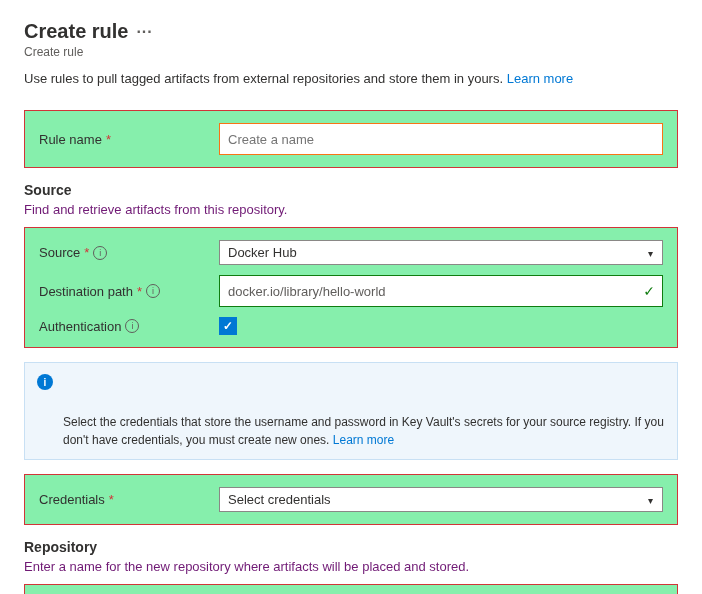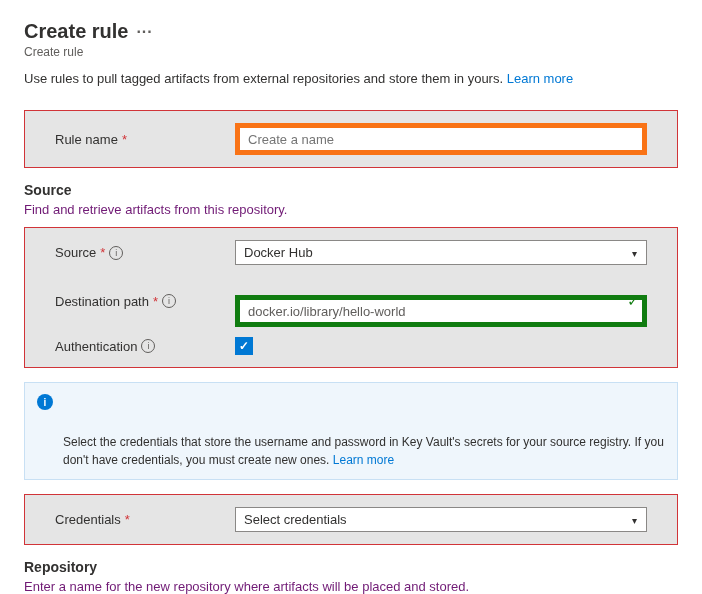--- a/index.html
+++ b/index.html
@@ -36,23 +36,23 @@
       color: #323130;
       margin-bottom: 24px;
     }
     .description a {
       color: #0078d4;
       text-decoration: none;
     }
 
     .section-box {
       border: 1.5px solid #d13438;
-      padding: 12px 30px;
+      padding: 12px 14px;
       margin-bottom: 14px;
-      background: #e5e5e5;
+      background: #86efac;
     }
     .field-row {
       display: flex;
       align-items: center;
       margin-bottom: 10px;
     }
     .field-row:last-child { margin-bottom: 0; }
     .field-label {
       width: 180px;
       min-width: 180px;
@@ -78,30 +78,29 @@
       color: #605e5c;
       cursor: pointer;
       flex-shrink: 0;
     }
     .field-control {
       flex: 1;
     }
     .text-input {
       width: 100%;
       height: 32px;
-      border: 5px solid #f97316;
+      border: 1px solid #f97316;
       padding: 0 8px;
       font-size: 13px;
       color: #605e5c;
       outline: none;
       background: #fff;
     }
     .text-input.valid {
       border-color: #107c10;
-      margin-top: 20px;
     }
     .select-wrapper {
       position: relative;
       width: 100%;
     }
     .select-control {
       width: 100%;
       height: 25px;
       border: 1px solid #8a8886;
       padding: 0 32px 0 8px;

